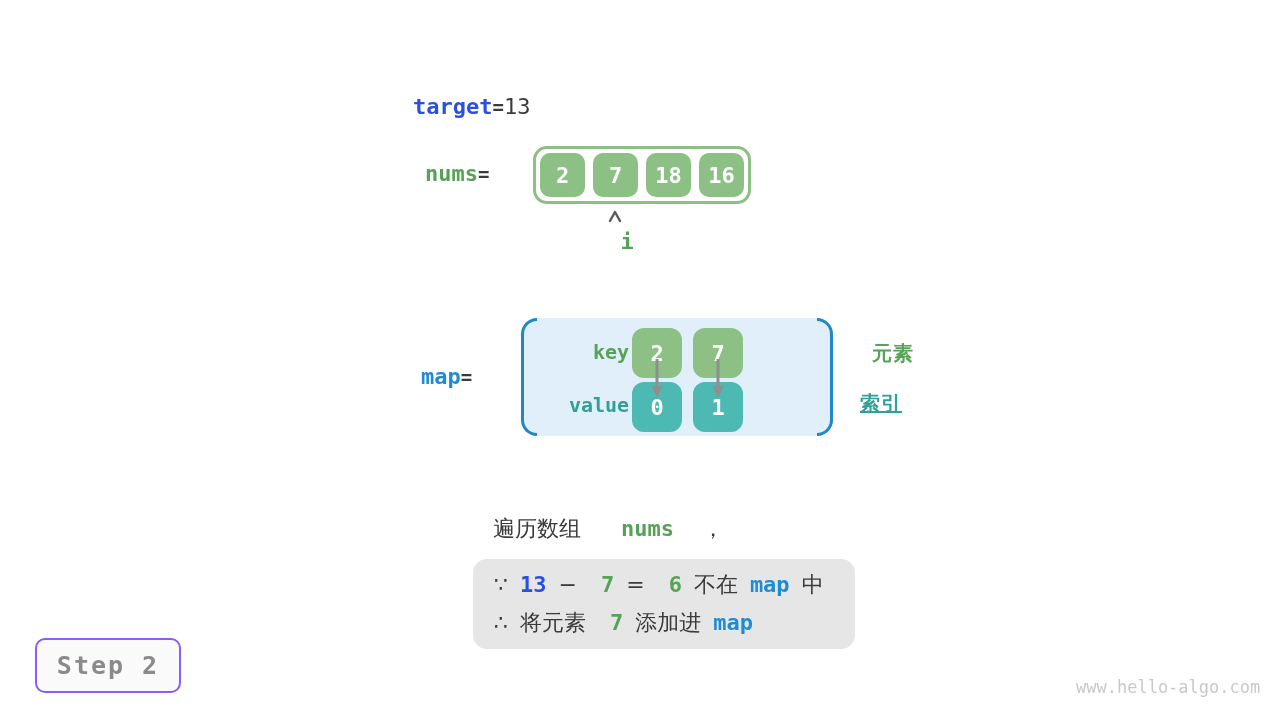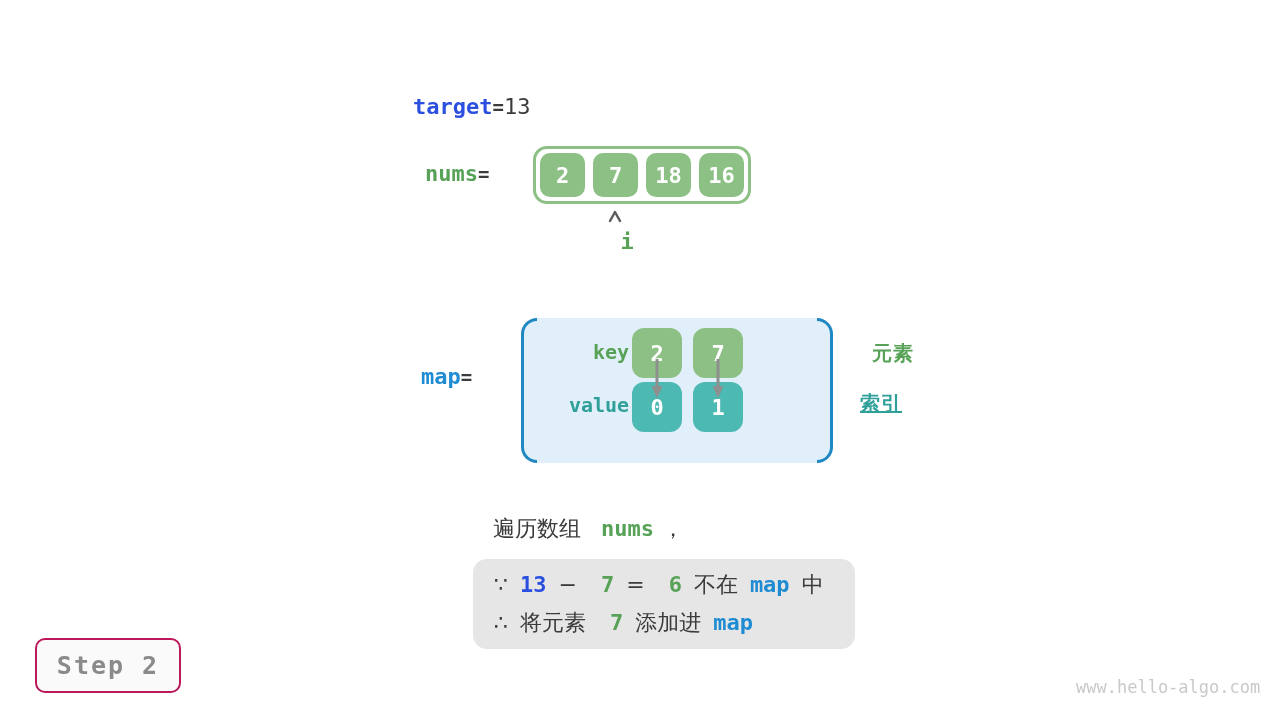--- a/index.html
+++ b/index.html
@@ -33,42 +33,42 @@
   .eq{font-size:19px;font-weight:bold;color:var(--dark);font-family:"DejaVu Sans Mono","Liberation Mono",monospace;}
 
   
   .nums-wrap{left:533px;top:146px;border:3px solid var(--green-box);border-radius:14px;padding:4px;background:#fff;}
   .nums-cells{display:flex;gap:8px;}
   .cell{width:45px;height:44px;border-radius:10px;background:var(--green-box);
         color:#fff;font-family:"DejaVu Sans Mono","Liberation Mono",monospace;font-weight:bold;
         font-size:22px;display:flex;align-items:center;justify-content:center;}
 
   
-  .map-box{left:521px;top:318px;width:312px;height:145px;background:var(--light-blue);border-radius:18px;}
+  .map-box{left:521px;top:318px;width:312px;height:118px;background:var(--light-blue);border-radius:18px;}
   .bracket{position:absolute;top:0;bottom:0;width:16px;}
   .bracket.left{left:0;border:3px solid var(--bracket);border-right:none;border-radius:18px 0 0 18px;}
   .bracket.right{right:0;border:3px solid var(--bracket);border-left:none;border-radius:0 18px 18px 0;}
   .map-label{position:absolute;width:100px;text-align:center;font-size:20px;font-weight:bold;
              font-family:"DejaVu Sans Mono","Liberation Mono",monospace;}
   .kv{position:absolute;width:50px;height:50px;border-radius:12px;color:#fff;
       font-family:"DejaVu Sans Mono","Liberation Mono",monospace;font-weight:bold;font-size:22px;
       display:flex;align-items:center;justify-content:center;}
   .kv.key{background:var(--green-box);}
   .kv.val{background:var(--teal-box);}
 
   .side-label{font-size:20px;font-weight:bold;letter-spacing:1px;}
 
-  .caption{left:493px;top:514px;display:flex;align-items:baseline;gap:8px;font-size:22px;}
+  .caption{left:493px;top:514px;display:flex;align-items:baseline;gap:28px;font-size:22px;}
   .caption .code{font-size:22px;}
 
   .note-box{left:473px;top:559px;width:382px;height:90px;background:var(--panel);border-radius:14px;
             display:flex;flex-direction:column;justify-content:center;gap:8px;padding-left:21px;}
   .note-line{display:flex;align-items:baseline;gap:12px;font-size:22px;}
 
-  .step-badge{left:35px;top:638px;width:146px;height:55px;border:2px solid #be185d;border-radius:10px;
+  .step-badge{left:35px;top:638px;width:146px;height:55px;border:2px solid #8b5cf6;border-radius:10px;
               background:#FAFAFA;display:flex;align-items:center;justify-content:center;
               font-family:"DejaVu Sans Mono","Liberation Mono",monospace;font-weight:bold;
               font-size:25px;color:var(--gray);letter-spacing:2px;}
 
   .watermark{left:1076px;top:677px;font-family:"DejaVu Sans Mono","Liberation Mono",monospace;
              font-size:17px;color:#C9C9C9;}
 </style>
 </head>
 <body>
 

